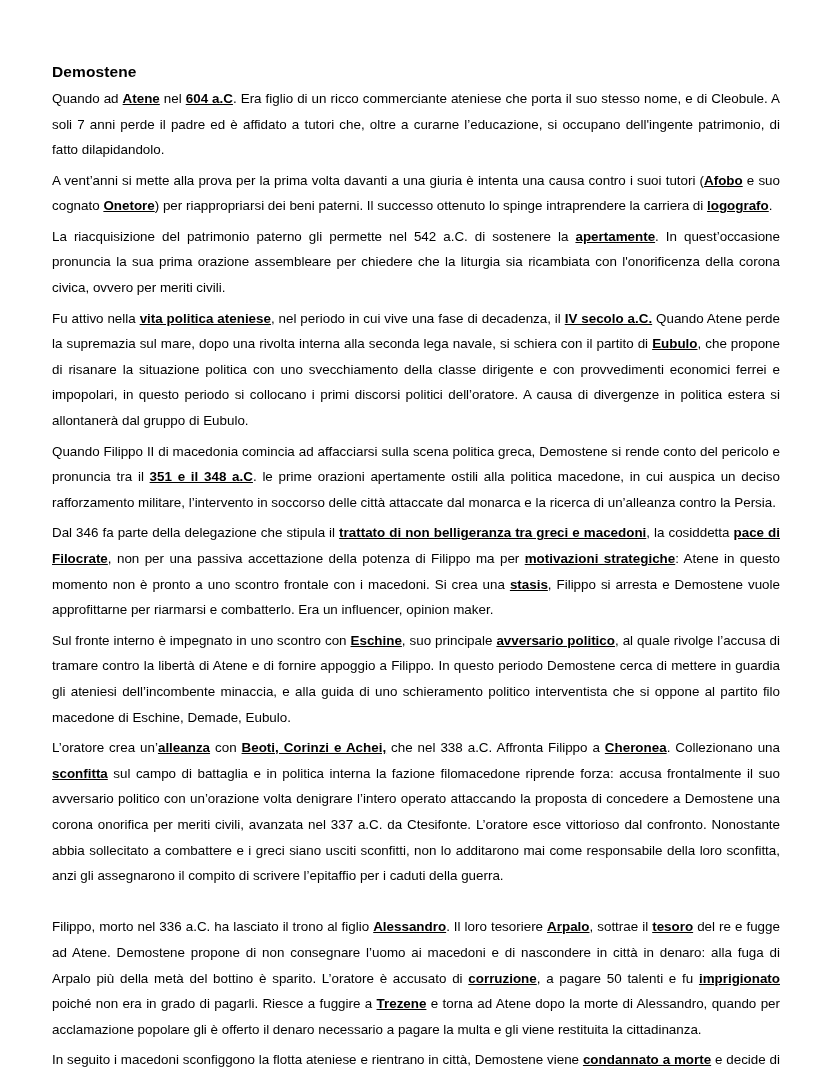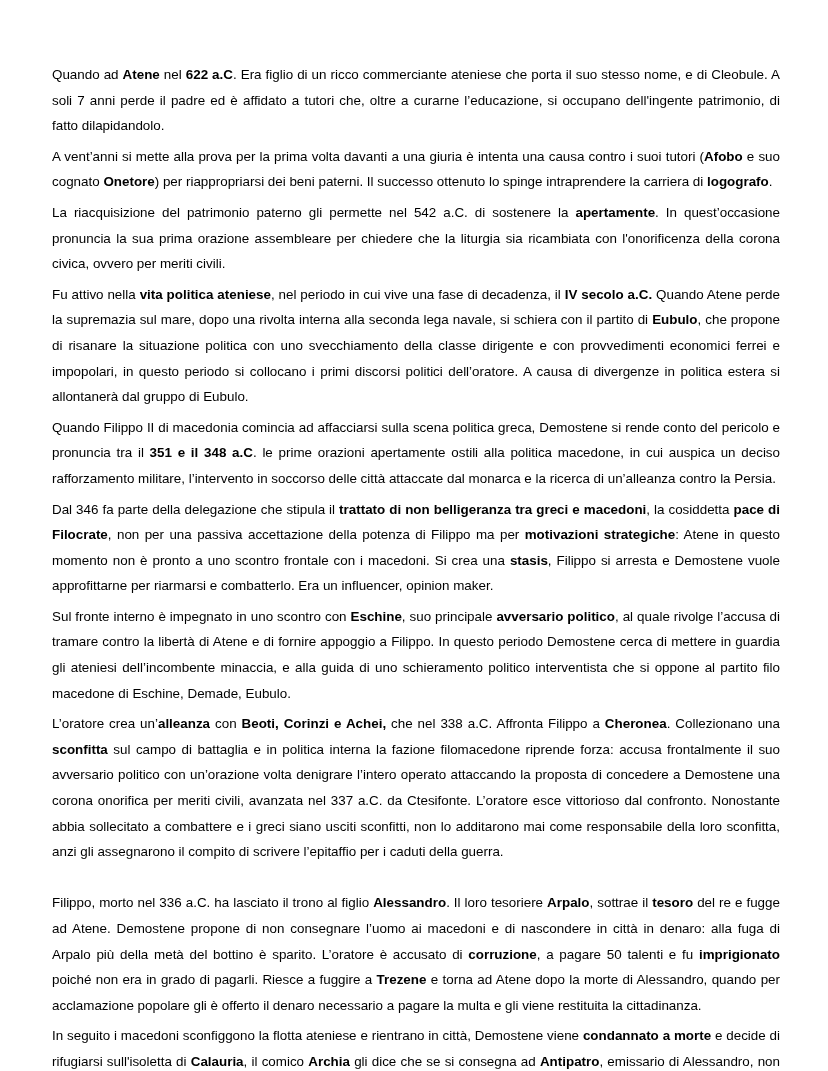--- a/index.html
+++ b/index.html
@@ -43,30 +43,32 @@
     hyphens: none;
   }
   p.para + p.para {
     margin-top: 5px;
   }
   .spacer {
     height: 25.6px;
   }
   b, strong {
     font-weight: bold;
+    text-decoration: underline;
   }
 </style>
 </head>
 <body>
 
 <div class="page">
 
+  <h1 class="doc-title">Demostene</h1>
 
   <div class="doc-body">
-    <p class="para"><span>Quando ad </span><b>Atene</b><span> nel </span><b>622 a.C</b><span>. Era figlio di un ricco commerciante ateniese che porta il suo stesso nome, e di Cleobule. A soli 7 anni perde il padre ed è affidato a tutori che, oltre a curarne l’educazione, si occupano dell'ingente patrimonio, di fatto dilapidandolo.</span></p>
+    <p class="para"><span>Quando ad </span><b>Atene</b><span> nel </span><b>604 a.C</b><span>. Era figlio di un ricco commerciante ateniese che porta il suo stesso nome, e di Cleobule. A soli 7 anni perde il padre ed è affidato a tutori che, oltre a curarne l’educazione, si occupano dell'ingente patrimonio, di fatto dilapidandolo.</span></p>
     <p class="para"><span>A vent’anni si mette alla prova per la prima volta davanti a una giuria è intenta una causa contro i suoi tutori (</span><b>Afobo</b><span> e suo cognato </span><b>Onetore</b><span>) per riappropriarsi dei beni paterni. Il successo ottenuto lo spinge intraprendere la carriera di </span><b>logografo</b><span>.</span></p>
     <p class="para"><span>La riacquisizione del patrimonio paterno gli permette nel 542 a.C. di sostenere la </span><b>apertamente</b><span>. In quest’occasione pronuncia la sua prima orazione assembleare per chiedere che la liturgia sia ricambiata con l'onorificenza della corona civica, ovvero per meriti civili.</span></p>
     <p class="para"><span>Fu attivo nella </span><b>vita politica ateniese</b><span>, nel periodo in cui vive una fase di decadenza, il </span><b>IV secolo a.C.</b><span> Quando Atene perde la supremazia sul mare, dopo una rivolta interna alla seconda lega navale, si schiera con il partito di </span><b>Eubulo</b><span>, che propone di risanare la situazione politica con uno svecchiamento della classe dirigente e con provvedimenti economici ferrei e impopolari, in questo periodo si collocano i primi discorsi politici dell’oratore. A causa di divergenze in politica estera si allontanerà dal gruppo di Eubulo.</span></p>
     <p class="para"><span>Quando Filippo II di macedonia comincia ad affacciarsi sulla scena politica greca, Demostene si rende conto del pericolo e pronuncia tra il </span><b>351 e il 348 a.C</b><span>. le prime orazioni apertamente ostili alla politica macedone, in cui auspica un deciso rafforzamento militare, l’intervento in soccorso delle città attaccate dal monarca e la ricerca di un’alleanza contro la Persia.</span></p>
     <p class="para"><span>Dal 346 fa parte della delegazione che stipula il </span><b>trattato di non belligeranza tra greci e macedoni</b><span>, la cosiddetta </span><b>pace di Filocrate</b><span>, non per una passiva accettazione della potenza di Filippo ma per </span><b>motivazioni strategiche</b><span>: Atene in questo momento non è pronto a uno scontro frontale con i macedoni. Si crea una </span><b>stasis</b><span>, Filippo si arresta e Demostene vuole approfittarne per riarmarsi e combatterlo. Era un influencer, opinion maker.</span></p>
     <p class="para"><span>Sul fronte interno è impegnato in uno scontro con </span><b>Eschine</b><span>, suo principale </span><b>avversario politico</b><span>, al quale rivolge l’accusa di tramare contro la libertà di Atene e di fornire appoggio a Filippo. In questo periodo Demostene cerca di mettere in guardia gli ateniesi dell’incombente minaccia, e alla guida di uno schieramento politico interventista che si oppone al partito filo macedone di Eschine, Demade, Eubulo.</span></p>
     <p class="para"><span>L’oratore crea un’</span><b>alleanza</b><span> con </span><b>Beoti, Corinzi e Achei,</b><span> che nel 338 a.C. Affronta Filippo a </span><b>Cheronea</b><span>. Collezionano una </span><b>sconfitta</b><span> sul campo di battaglia e in politica interna la fazione filomacedone riprende forza: accusa frontalmente il suo avversario politico con un’orazione volta denigrare l’intero operato attaccando la proposta di concedere a Demostene una corona onorifica per meriti civili, avanzata nel 337 a.C. da Ctesifonte. L’oratore esce vittorioso dal confronto. Nonostante abbia sollecitato a combattere e i greci siano usciti sconfitti, non lo additarono mai come responsabile della loro sconfitta, anzi gli assegnarono il compito di scrivere l’epitaffio per i caduti della guerra.</span></p>
     <div class="spacer"></div>
     <p class="para"><span>Filippo, morto nel 336 a.C. ha lasciato il trono al figlio </span><b>Alessandro</b><span>. Il loro tesoriere </span><b>Arpalo</b><span>, sottrae il </span><b>tesoro</b><span> del re e fugge ad Atene. Demostene propone di non consegnare l’uomo ai macedoni e di nascondere in città in denaro: alla fuga di Arpalo più della metà del bottino è sparito. L’oratore è accusato di </span><b>corruzione</b><span>, a pagare 50 talenti e fu </span><b>imprigionato</b><span> poiché non era in grado di pagarli. Riesce a fuggire a </span><b>Trezene</b><span> e torna ad Atene dopo la morte di Alessandro, quando per acclamazione popolare gli è offerto il denaro necessario a pagare la multa e gli viene restituita la cittadinanza.</span></p>
     <p class="para"><span>In seguito i macedoni sconfiggono la flotta ateniese e rientrano in città, Demostene viene </span><b>condannato a morte</b><span> e decide di rifugiarsi sull'isoletta di </span><b>Calauria</b><span>, il comico </span><b>Archia</b><span> gli dice che se si consegna ad </span><b>Antipatro</b><span>, emissario di Alessandro, non gli verrà fatto nulla e si svolgerà un processo regolare. Mentre parla Demostene è seduto e tiene in mano un calamaio che rosicchia fino a morire, poiché immaginava che sarebbero venuti a prenderlo dei sicari, dice Plutarco.</span></p>

